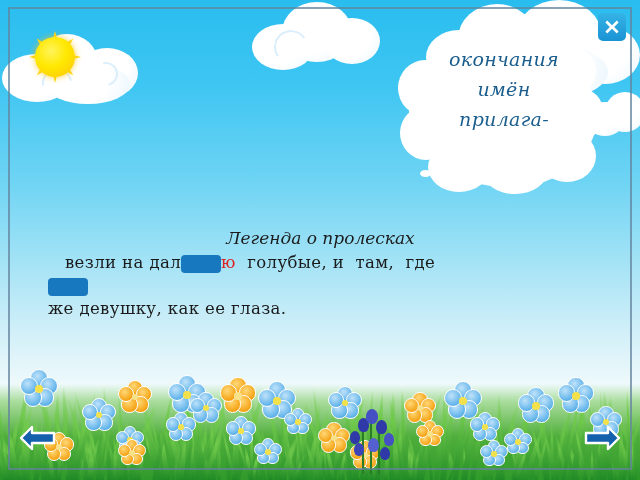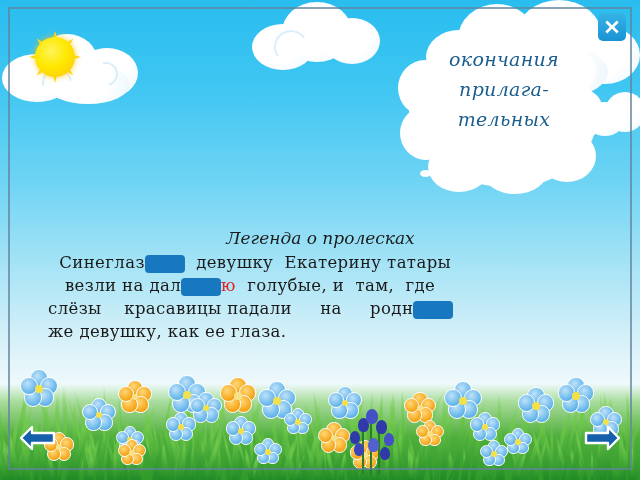--- a/index.html
+++ b/index.html
@@ -255,36 +255,35 @@
     <div class="bubble-lobe" style="left:158px;top:58px;width:48px;height:52px;"></div>
     <div class="bubble-lobe" style="left:140px;top:100px;width:58px;height:52px;"></div>
     <div class="bubble-lobe" style="left:84px;top:116px;width:66px;height:48px;"></div>
     <div class="bubble-lobe" style="left:30px;top:112px;width:62px;height:50px;"></div>
     <div class="bubble-lobe" style="left:2px;top:76px;width:52px;height:54px;"></div>
     <div class="bubble-lobe" style="left:0px;top:30px;width:54px;height:56px;"></div>
     <div class="bubble-tail"></div>
   </div>
   <div class="title-text">
       <div>окончания</div>
+      <div>имён</div>
       <div>прилага-</div>
-      <div>тельных</div>
     </div>
 
   <div class="close-btn">
     <svg width="18" height="18" viewBox="0 0 18 18">
       <path d="M4.2 2.6 L9 7.2 L13.8 2.6 L15.6 4.6 L11.2 9 L15.6 13.4 L13.8 15.4 L9 10.8 L4.2 15.4 L2.4 13.4 L6.8 9 L2.4 4.6 Z" fill="#ffffff"></path>
     </svg>
   </div>
 
   <div class="text-block">
     <div class="legend-title">Легенда о пролесках</div>
     <div class="body-text">
-      <span class="ln"><span>  Синеглаз</span><span class="blank" style="width: 40px; background: rgb(24, 120, 191);"></span><span>  девушку  Екатерину татары</span></span>
       <span class="ln"><span>   везли на дал</span><span class="blank" style="width: 40px; background: rgb(24, 120, 191);"></span><span class="red">ю</span><span>  голубые, и  там,  где</span></span>
-      <span class="ln"><span>слёзы    красавицы падали     на     родн</span><span class="blank" style="width: 40px; background: rgb(24, 120, 191);"></span></span>
+      <span class="ln"><span class="blank" style="width: 40px; background: rgb(24, 120, 191);"></span></span>
       <span class="ln">же девушку, как ее глаза.</span>
     </div>
   </div>
 
   <div class="meadow">
     <div class="grass-base"></div>
     <div id="grass">
         <div class="blade" style="left: 336.639px; width: 2.82215px; height: 85.2716px; transform: rotate(12.3236deg) skewX(-4.98588deg); opacity: 0.65;"></div>
         <div class="blade" style="left: 378.594px; width: 5.66491px; height: 61.1227px; transform: rotate(-2.5257deg) skewX(6.69463deg); opacity: 0.65;"></div>
         <div class="blade" style="left: 189.95px; width: 3.4682px; height: 44.5062px; transform: rotate(10.0779deg) skewX(-2.22321deg); opacity: 0.59;"></div>

